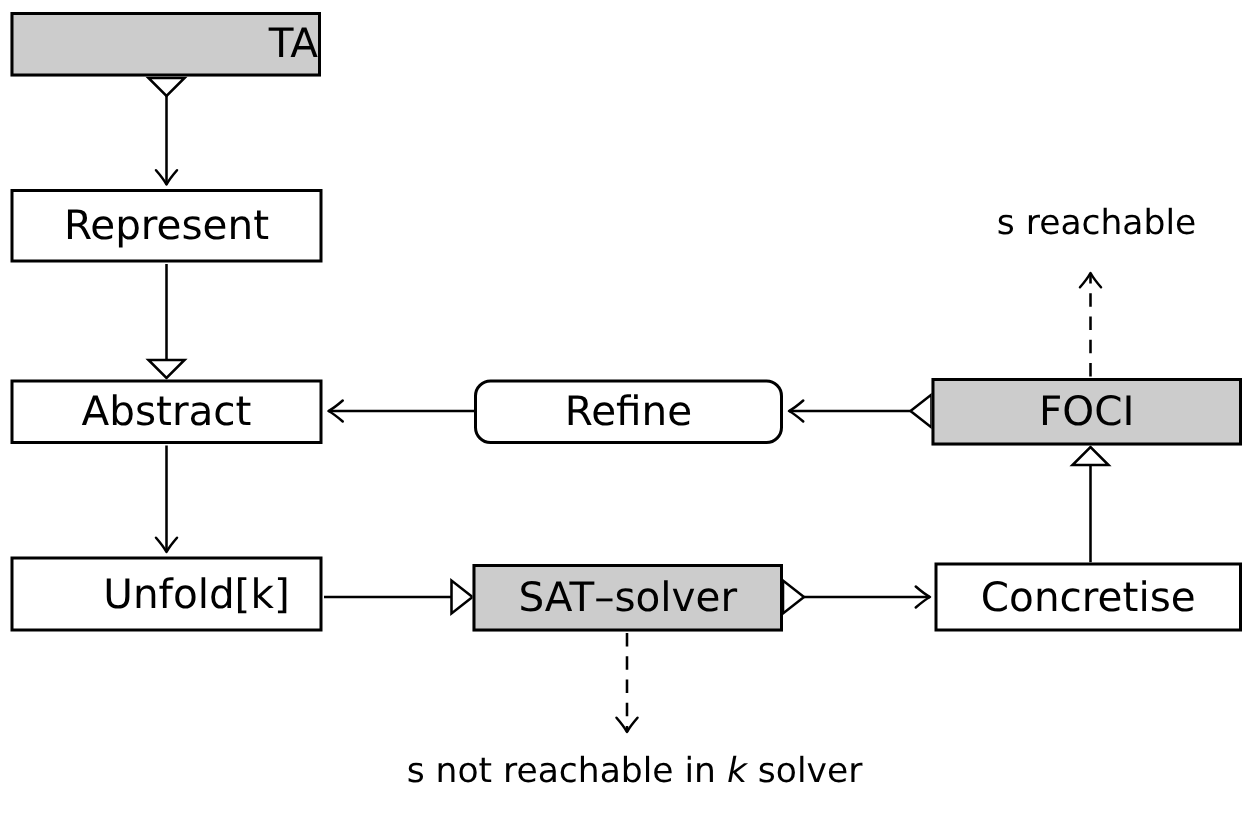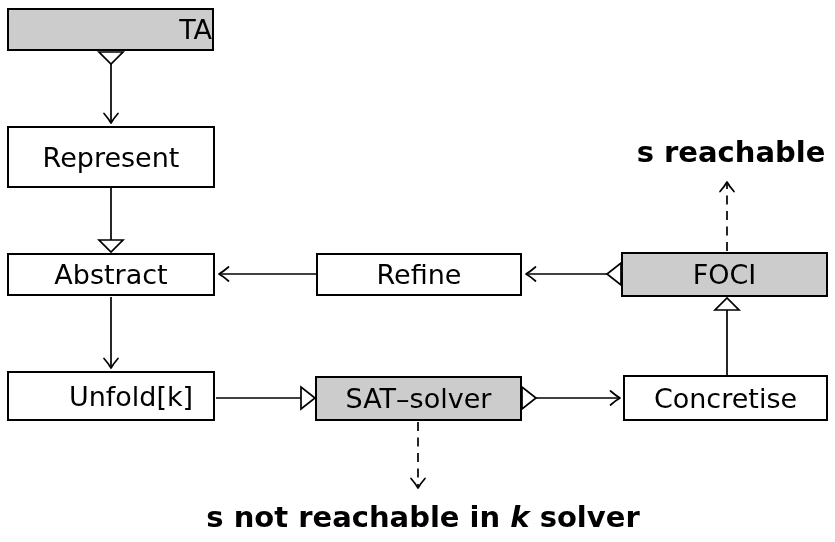--- a/index.html
+++ b/index.html
@@ -31,35 +31,34 @@
     background: var(--node-fill-default, #ffffff);
     font-size: 27px;
     line-height: 1;
     letter-spacing: 0px;
   }
   .node.highlight {
     background: var(--node-fill-highlight, #cccccc);
   }
   .annotation {
     position: absolute;
-    font-size: 29px;
+    font-size: 23px;
     line-height: 1.1;
     white-space: nowrap;
     transform: translateX(-50%);
-    font-weight: bold;
   }
   .math-italic {
     font-style: italic;
   }
   
   #node-ta         { left: 7px;   top: 8px;   width: 207px; height: 43px; justify-content: flex-end; }
-  #node-represent  { left: 7px;   top: 126px; width: 208px; height: 62px; }
+  #node-represent  { left: 7px;   top: 126px; width: 208px; height: 49px; }
   #node-abstract   { left: 7px;   top: 253px; width: 208px; height: 43px; }
   #node-unfold     { left: 7px;   top: 371px; width: 208px; height: 50px; padding-left: 40px; }
-  #node-refine     { left: 316px; top: 253px; width: 206px; height: 43px; }
+  #node-refine     { left: 316px; top: 253px; width: 206px; height: 43px; border-radius: 11px; }
   #node-sat        { left: 315px; top: 376px; width: 207px; height: 45px; }
   #node-foci       { left: 621px; top: 252px; width: 207px; height: 45px; align-items: center; }
   #node-concretise { left: 623px; top: 375px; width: 205px; height: 46px; }
   #annotation-reachable     { left: 731px; top: 137px; }
   #annotation-not-reachable { left: 423px; top: 502px; }
 </style>
 </head>
 <body>
 
 <div class="canvas">

